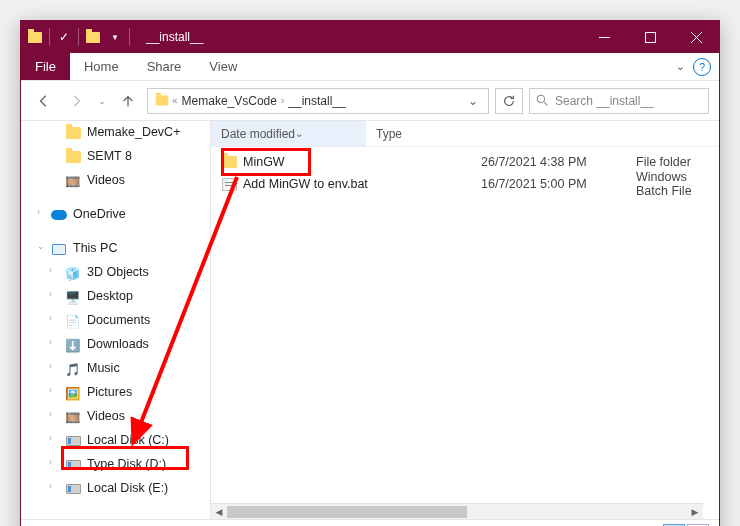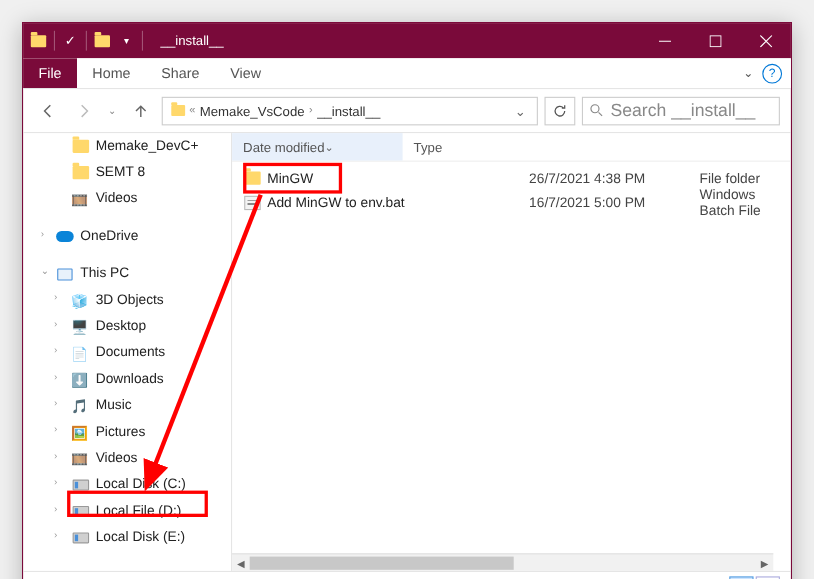--- a/index.html
+++ b/index.html
@@ -21,21 +21,21 @@
 .ribbon-right { margin-left: auto; display: flex; align-items: center; padding-right: 8px; gap: 8px; color: #555; }
 .help-circle { width: 18px; height: 18px; border: 1px solid #0078d7; color: #0078d7; border-radius: 50%; display: flex; align-items: center; justify-content: center; font-size: 11px; }
 .addrbar { height: 40px; display: flex; align-items: center; padding: 0 10px; gap: 6px; border-bottom: 1px solid #e5e5e5; }
 .nav-arrow { width: 26px; height: 26px; display: flex; align-items: center; justify-content: center; color: #666; }
 .nav-arrow svg { width: 14px; height: 14px; }
 .breadcrumb { flex: 1; height: 26px; border: 1px solid #ccc; display: flex; align-items: center; padding: 0 6px; font-size: 12px; gap: 2px; }
 .bc-seg { padding: 0 2px; color: #333; }
 .bc-chev { color: #888; font-size: 10px; }
 .bc-dd { margin-left: auto; color: #666; padding: 0 4px; }
 .refresh-btn { width: 28px; height: 26px; border: 1px solid #ccc; display: flex; align-items: center; justify-content: center; color: #555; }
-.searchbox { width: 180px; height: 26px; border: 1px solid #ccc; display: flex; align-items: center; padding: 0 6px; font-size: 16px; color: #888; gap: 6px; }
+.searchbox { width: 180px; height: 26px; border: 1px solid #ccc; display: flex; align-items: center; padding: 0 6px; font-size: 12px; color: #888; gap: 6px; }
 .body-area { flex: 1; display: flex; min-height: 0; }
 .navpane { width: 190px; border-right: 1px solid #e5e5e5; overflow-y: auto; padding: 4px 0; position: relative; }
 .tree-item { display: flex; align-items: flex-start; height: 24px; padding-left: 30px; font-size: 12.5px; color: #222; gap: 6px; position: relative; }
 .tree-item.indent2 { padding-left: 44px; }
 .tree-item .exp { position: absolute; left: 16px; color: #999; font-size: 9px; }
 .tree-item.indent2 .exp { left: 28px; }
 .ico16 { width: 16px; height: 16px; display: flex; align-items: center; justify-content: center; flex-shrink: 0; }
 .folder-ico { width: 15px; height: 12px; background: #ffd86b; border-radius: 1px; position: relative; }
 .folder-ico::before { content: ""; position: absolute; top: -3px; left: 0; width: 6px; height: 3px; background: #ffd86b; border-radius: 1px 1px 0 0; }
 .onedrive-ico { width: 16px; height: 10px; background: #0a84d8; border-radius: 5px; }
@@ -234,21 +234,21 @@
           <span class="ico16">
             <span class="disk-ico"></span>
           </span>
           <span>Local Disk (C:)</span>
         </div>
       <div class="tree-item indent2">
           <span class="exp">›</span>
           <span class="ico16">
             <span class="disk-ico"></span>
           </span>
-          <span>Local File (D:)</span>
+          <span>Type Disk (D:)</span>
         </div>
       <div class="tree-item indent2">
           <span class="exp">›</span>
           <span class="ico16">
             <span class="disk-ico"></span>
           </span>
           <span>Local Disk (E:)</span>
         </div>
     </div>
 

